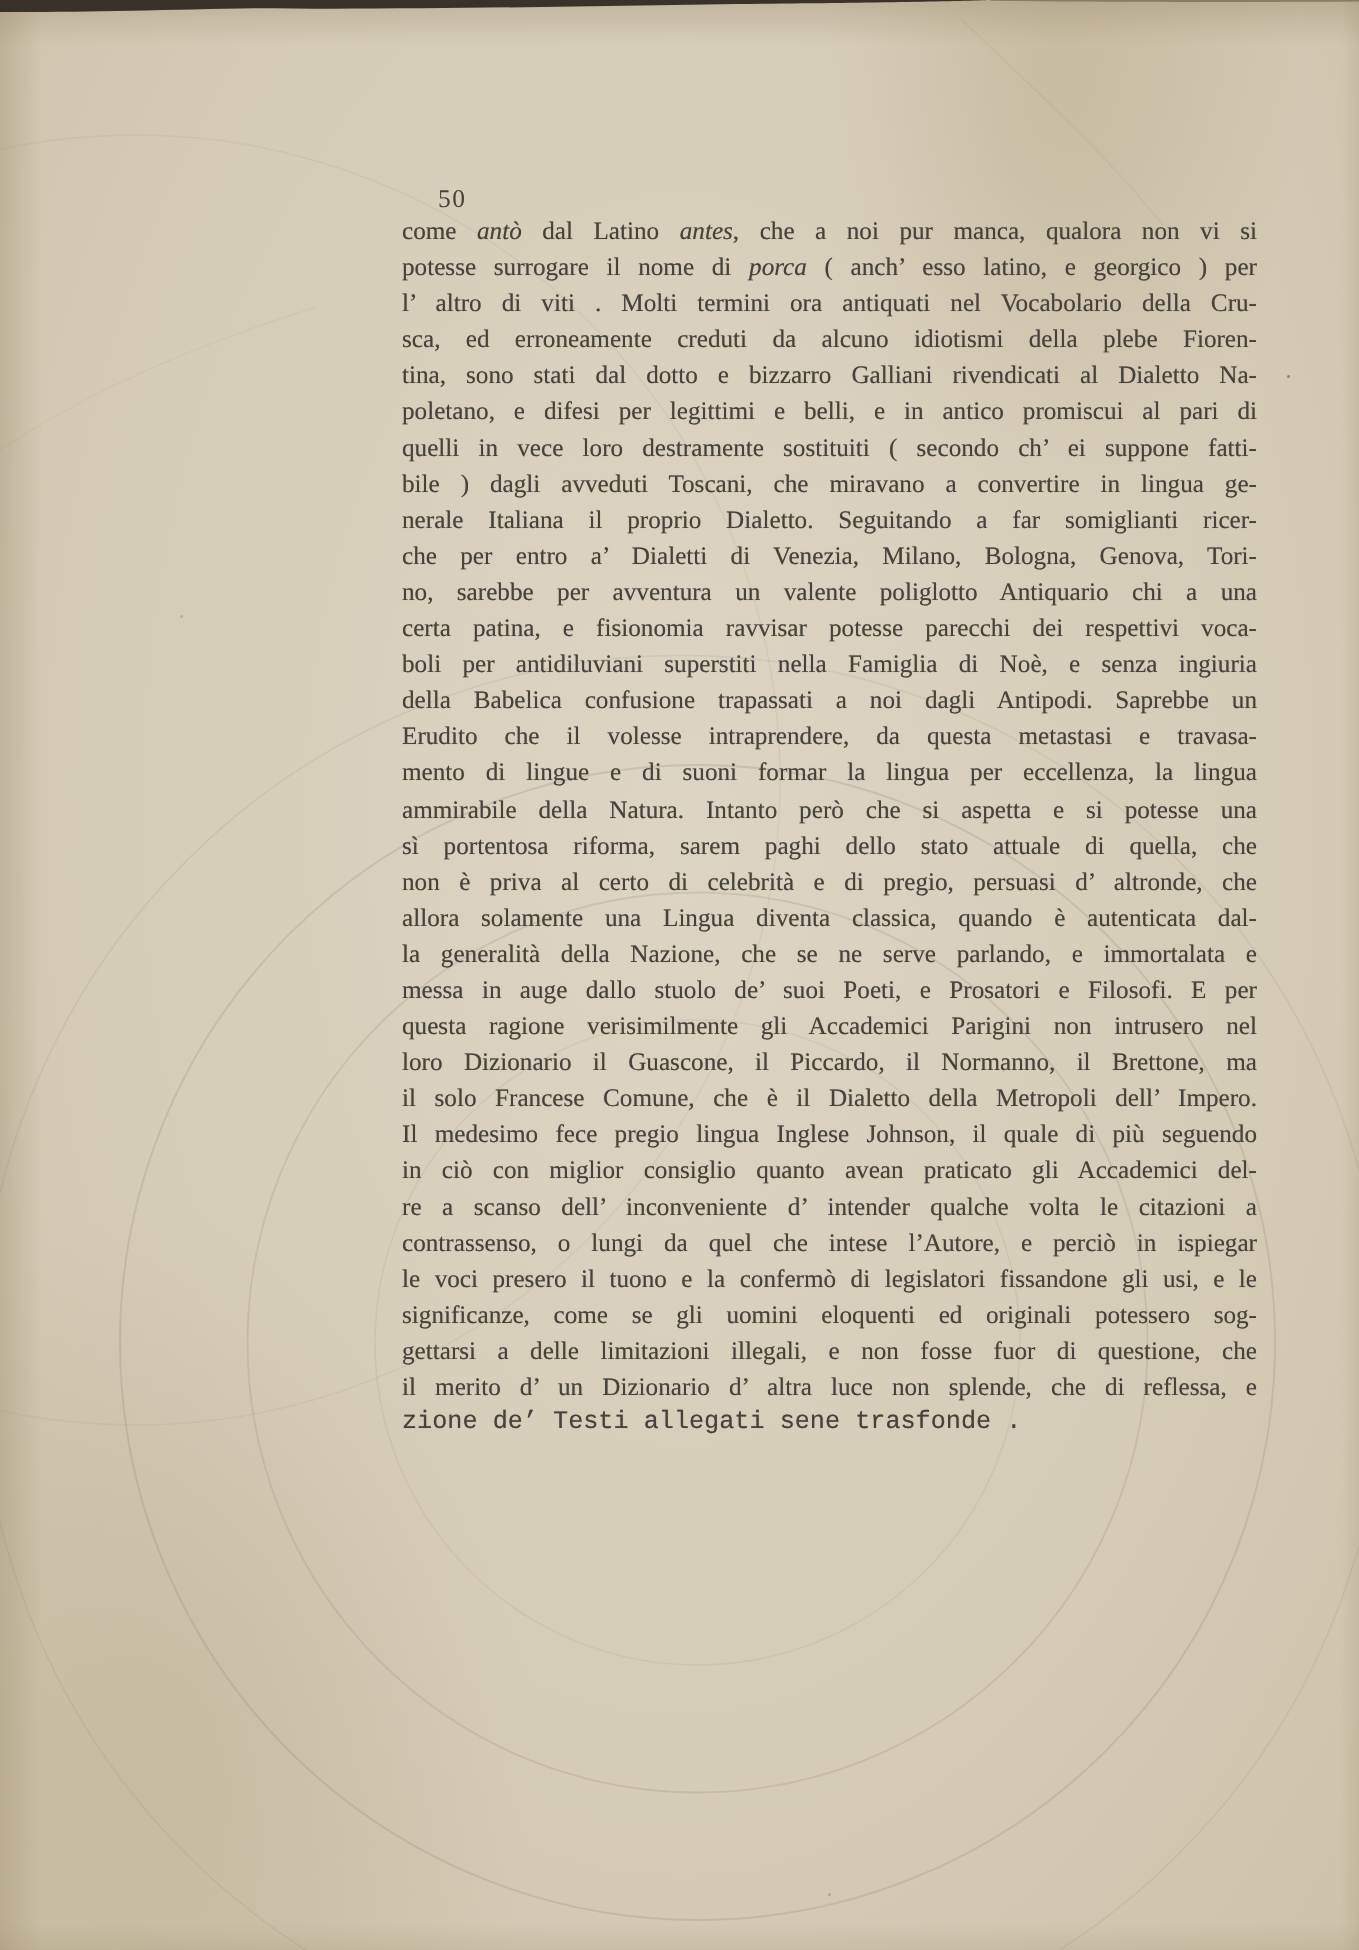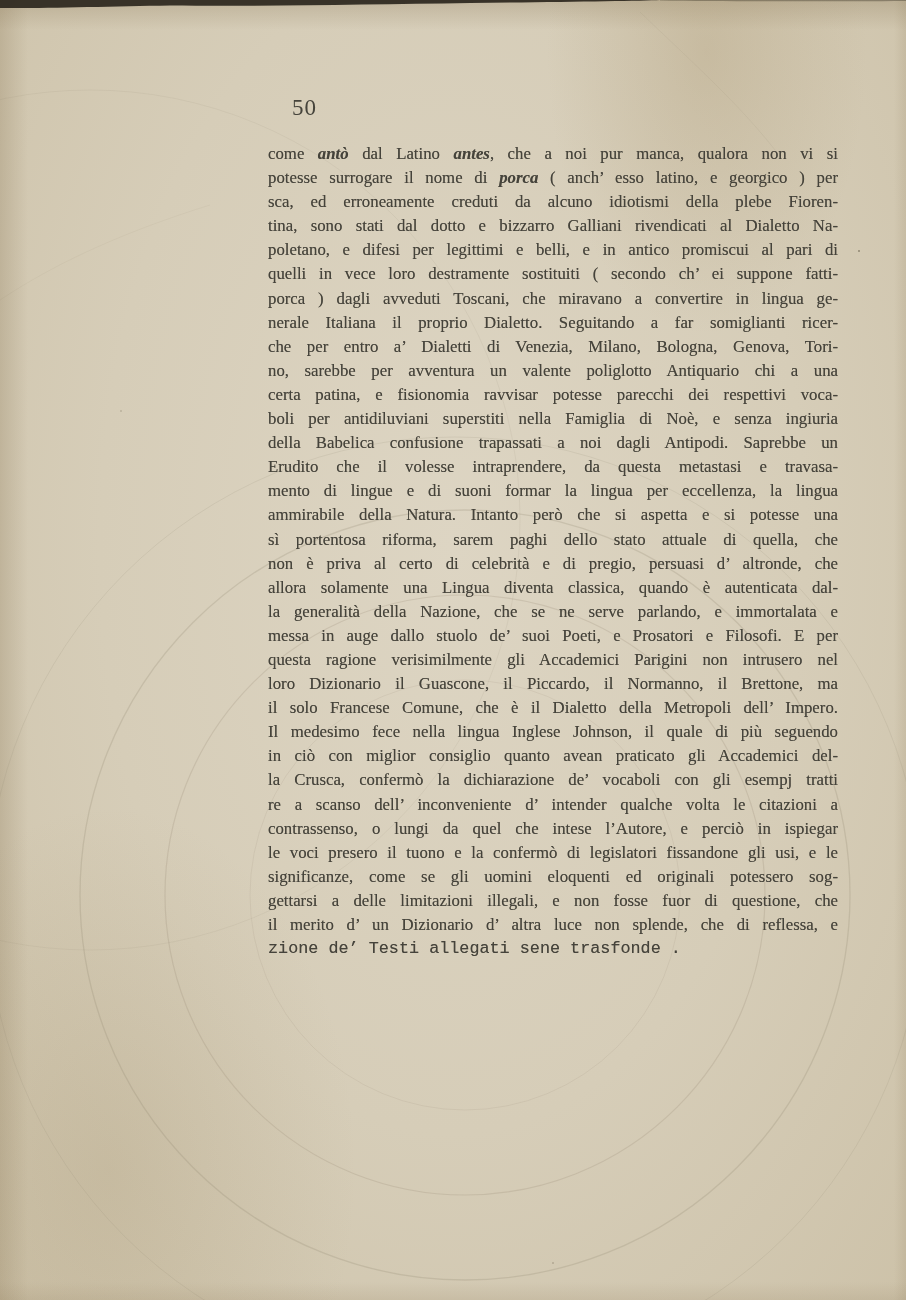--- a/index.html
+++ b/index.html
@@ -21,22 +21,22 @@
   .top-edge{
     position:absolute;left:0;top:0;width:906px;height:12px;
     pointer-events:none;
   }
   .watermark{
     position:absolute;left:0;top:0;
     pointer-events:none;
   }
   .page-number{
     position:absolute;
-    left:292px;top:95px;
-    font-size:23px;
+    left:292px;top:123px;
+    font-size:17px;
     letter-spacing:1px;
     color:var(--ink,#45433b);
   }
   .textblock{
     position:absolute;
     left:268px;top:142px;
     width:570px;
     color:var(--ink,#45433b);
     font-size:16.8px;
     line-height:24.1px;
@@ -46,21 +46,21 @@
     height:24.1px;
     overflow:hidden;
     text-align:justify;
     text-align-last:justify;
     white-space:normal;
   }
   .textblock .line.last{
     text-align-last:left;
     font-family:Liberation Mono, monospace;
   }
-  .textblock i{font-style:italic;font-weight:bold;}
+  .textblock i{font-style:italic;}
   .speck{
     position:absolute;width:2px;height:2px;border-radius:50%;
     background:rgba(90,80,62,0.55);
   }
 </style>
 </head>
 <body>
 
 <div class="page">
 
@@ -79,45 +79,45 @@
       <path d="M640,12 C690,60 740,105 775,150" stroke-opacity="0.10" stroke-width="1"></path>
       <path d="M0,300 C60,260 130,230 210,205" stroke-opacity="0.08" stroke-width="1"></path>
     </g>
   </svg>
 
   <div class="page-number">50</div>
 
   <div class="textblock">
       <div class="line">come <i>antò</i> dal Latino <i>antes</i>, che a noi pur manca, qualora non vi si</div>
       <div class="line">potesse surrogare il nome di <i>porca</i> ( anch’ esso latino, e georgico ) per</div>
+      <div class="line">l’ altro di viti . Molti termini ora antiquati nel Vocabolario della Cru-</div>
       <div class="line">sca, ed erroneamente creduti da alcuno idiotismi della plebe Fioren-</div>
       <div class="line">tina, sono stati dal dotto e bizzarro Galliani rivendicati al Dialetto Na-</div>
       <div class="line">poletano, e difesi per legittimi e belli, e in antico promiscui al pari di</div>
       <div class="line">quelli in vece loro destramente sostituiti ( secondo ch’ ei suppone fatti-</div>
-      <div class="line">porca ) dagli avveduti Toscani, che miravano a convertire in lingua ge-</div>
+      <div class="line">bile ) dagli avveduti Toscani, che miravano a convertire in lingua ge-</div>
       <div class="line">nerale Italiana il proprio Dialetto. Seguitando a far somiglianti ricer-</div>
       <div class="line">che per entro a’ Dialetti di Venezia, Milano, Bologna, Genova, Tori-</div>
       <div class="line">no, sarebbe per avventura un valente poliglotto Antiquario chi a una</div>
       <div class="line">certa patina, e fisionomia ravvisar potesse parecchi dei respettivi voca-</div>
       <div class="line">boli per antidiluviani superstiti nella Famiglia di Noè, e senza ingiuria</div>
       <div class="line">della Babelica confusione trapassati a noi dagli Antipodi. Saprebbe un</div>
       <div class="line">Erudito che il volesse intraprendere, da questa metastasi e travasa-</div>
       <div class="line">mento di lingue e di suoni formar la lingua per eccellenza, la lingua</div>
       <div class="line">ammirabile della Natura. Intanto però che si aspetta e si potesse una</div>
       <div class="line">sì portentosa riforma, sarem paghi dello stato attuale di quella, che</div>
       <div class="line">non è priva al certo di celebrità e di pregio, persuasi d’ altronde, che</div>
       <div class="line">allora solamente una Lingua diventa classica, quando è autenticata dal-</div>
       <div class="line">la generalità della Nazione, che se ne serve parlando, e immortalata e</div>
       <div class="line">messa in auge dallo stuolo de’ suoi Poeti, e Prosatori e Filosofi. E per</div>
       <div class="line">questa ragione verisimilmente gli Accademici Parigini non intrusero nel</div>
       <div class="line">loro Dizionario il Guascone, il Piccardo, il Normanno, il Brettone, ma</div>
       <div class="line">il solo Francese Comune, che è il Dialetto della Metropoli dell’ Impero.</div>
-      <div class="line">Il medesimo fece nella lingua Inglese Johnson, il quale di più seguendo</div>
+      <div class="line">Il medesimo fece pregio lingua Inglese Johnson, il quale di più seguendo</div>
       <div class="line">in ciò con miglior consiglio quanto avean praticato gli Accademici del-</div>
-      <div class="line">la Crusca, confermò la dichiarazione de’ vocaboli con gli esempj tratti</div>
       <div class="line">re a scanso dell’ inconveniente d’ intender qualche volta le citazioni a</div>
       <div class="line">contrassenso, o lungi da quel che intese l’Autore, e perciò in ispiegar</div>
       <div class="line">le voci presero il tuono e la confermò di legislatori fissandone gli usi, e le</div>
       <div class="line">significanze, come se gli uomini eloquenti ed originali potessero sog-</div>
       <div class="line">gettarsi a delle limitazioni illegali, e non fosse fuor di questione, che</div>
       <div class="line">il merito d’ un Dizionario d’ altra luce non splende, che di reflessa, e</div>
       <div class="line last">zione de’ Testi allegati sene trasfonde .</div>
     </div>
 
   <div class="speck" style="left:858px;top:250px;"></div>

